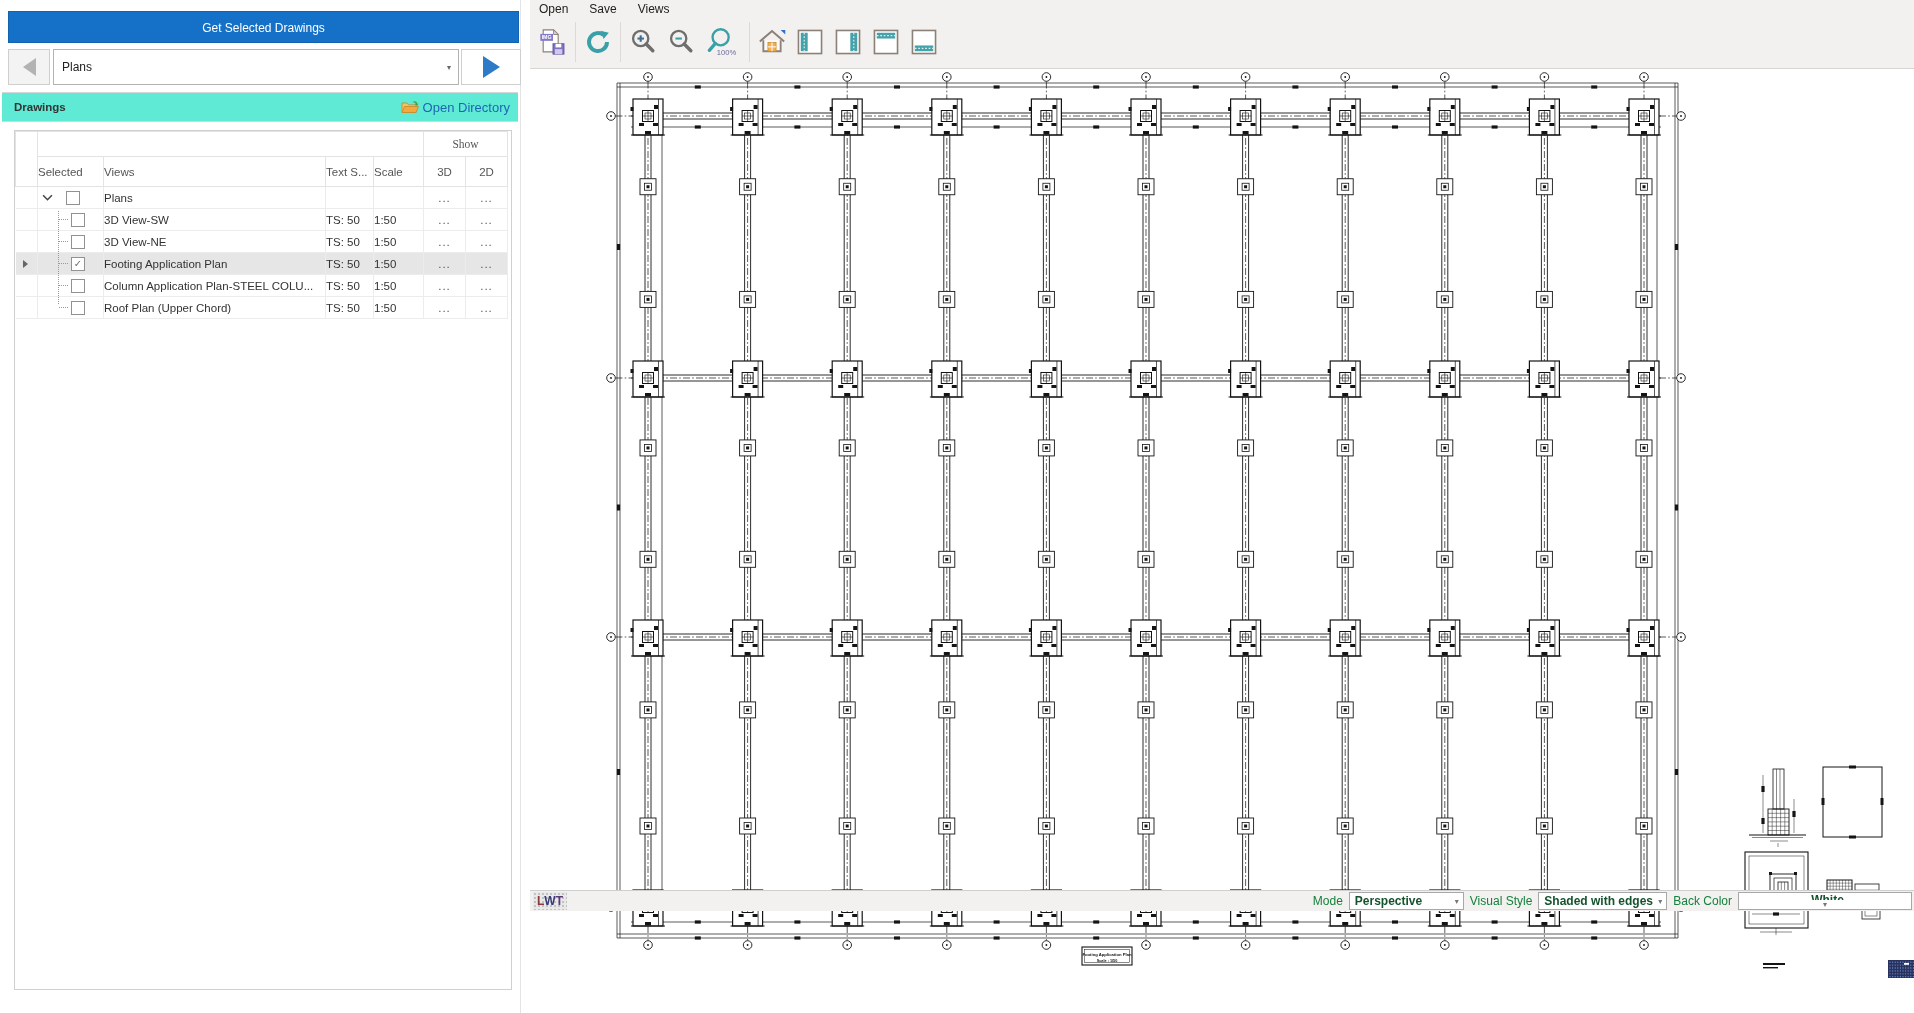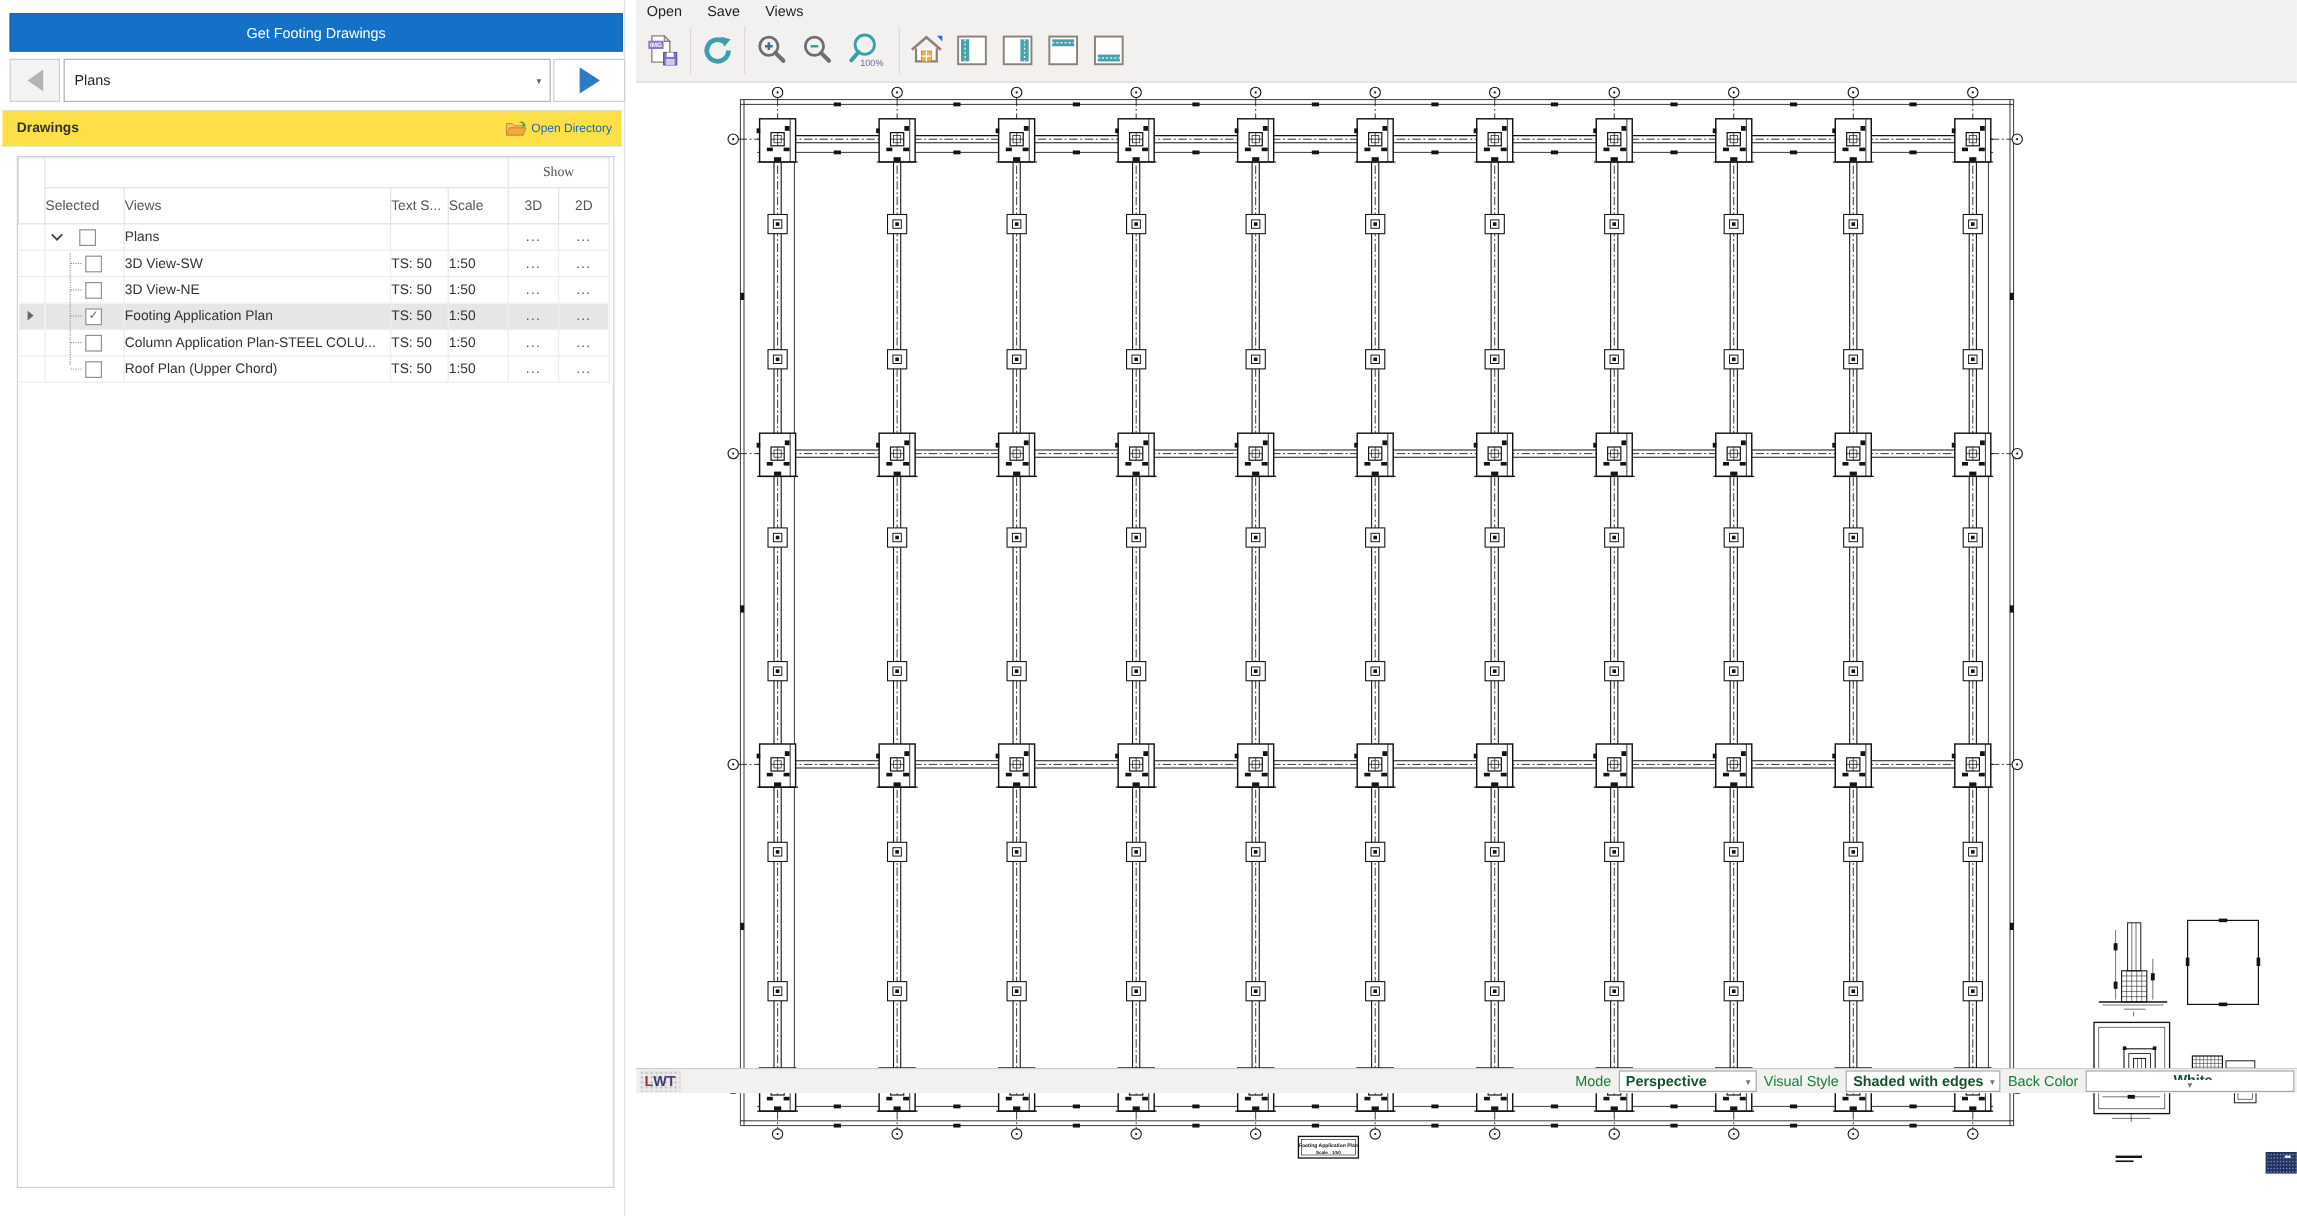--- a/index.html
+++ b/index.html
@@ -8,24 +8,24 @@
   
   .left-panel{position:absolute;left:0;top:0;width:520px;height:1013px;background:#fff;border-right:1px solid #e3e3e3;}
   .get-btn{position:absolute;left:8px;top:11px;width:511px;height:32px;background:#1570c8;color:#fff;border:1px solid #1262b0;font-size:12px;font-family:inherit;text-align:center;line-height:30px;cursor:pointer;}
   .back-btn{position:absolute;left:8px;top:49px;width:40px;height:34px;background:#f3f3f3;border:1px solid #cfcfcf;display:flex;align-items:center;justify-content:center;}
   .tri-left{width:0;height:0;border-top:9px solid transparent;border-bottom:9px solid transparent;border-right:13px solid #b3b3b3;}
   .combo{position:absolute;left:53px;top:49px;width:404px;height:34px;background:#fff;border:1px solid #b3b3b3;display:flex;align-items:center;}
   .combo .val{padding-left:8px;font-size:12px;color:#222;flex:1;}
   .combo .arrow{font-size:8px;color:#666;padding-right:7px;}
   .play-btn{position:absolute;left:461px;top:49px;width:58px;height:34px;background:#fff;border:1px solid #cfcfcf;display:flex;align-items:center;justify-content:center;}
   .tri-play{width:0;height:0;border-top:11px solid transparent;border-bottom:11px solid transparent;border-left:17px solid #2d7ac7;}
-  .drawings-bar{position:absolute;left:2px;top:92px;width:516px;height:28px;background:#fde047;border-top:1px solid #d6d6d6;border-bottom:1px solid #d6d6d6;display:flex;align-items:center;}
+  .drawings-bar{position:absolute;left:2px;top:92px;width:516px;height:28px;background:#5eead4;border-top:1px solid #d6d6d6;border-bottom:1px solid #d6d6d6;display:flex;align-items:center;}
   .drawings-bar .title{font-size:11.5px;font-weight:bold;color:#333;padding-left:12px;flex:1;}
   .open-dir{display:flex;align-items:center;gap:4px;padding-right:8px;cursor:pointer;}
-  .open-dir span{font-size:10px;color:#1e66b5;}
+  .open-dir span{font-size:13px;color:#1e66b5;}
   .table-box{position:absolute;left:14px;top:130px;width:496px;height:858px;border:1px solid #d0d0d0;background:#fff;overflow:hidden;}
   table.grid{border-collapse:collapse;table-layout:fixed;width:492px;font-size:11.5px;color:#333;}
   table.grid th{border:1px solid #e3e3e3;background:#fff;font-weight:normal;color:#555;padding:0;}
   .hr1 th{height:24px;font-family:Liberation Serif, serif;}
   .hr2 th{height:29px;text-align:left;padding-left:7px;}
   .hr2 th.ctr{text-align:center;padding-left:0;}
   table.grid td{height:21px;padding:0;border-right:1px solid #ececec;border-bottom:1px solid #ececec;white-space:nowrap;overflow:hidden;}
   td.c-ind{border-right:1px solid #e3e3e3;}
   td.c-name{padding-left:7px;}
   td.c-ts,td.c-scale{padding-left:6px;color:#333;}
@@ -63,21 +63,21 @@
   .sb-select .txt{flex:1;padding-left:5px;font-size:12px;color:#14532d;white-space:nowrap;overflow:hidden;font-weight:bold;}
   .sb-select .arr{font-size:8px;color:#777;padding:0 4px;}
   .sel-mode{width:113px;}
   .sel-style{width:127px;}
   .sel-back{width:172px;flex-direction:column;}
 </style>
 </head>
 <body>
 
 <div class="left-panel">
-  <button class="get-btn">Get Footing Drawings</button>
+  <button class="get-btn">Get Selected Drawings</button>
 
   <div class="back-btn">
     <span class="tri-left"></span>
   </div>
 
   <div class="combo">
     <span class="val">Plans</span>
     <span class="arrow">▾</span>
   </div>
 

